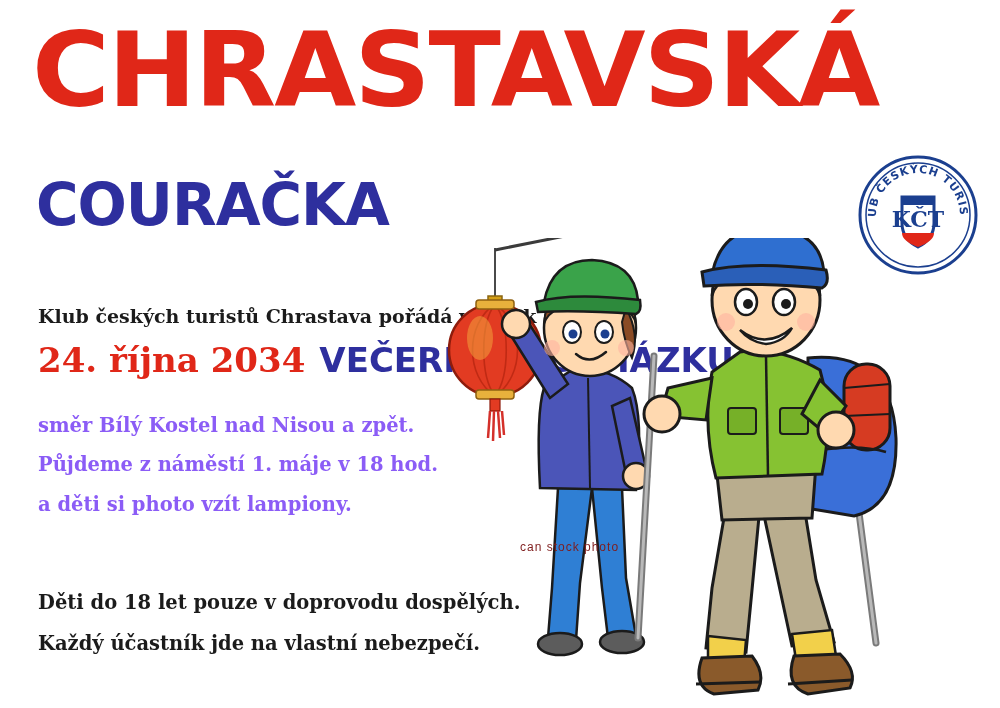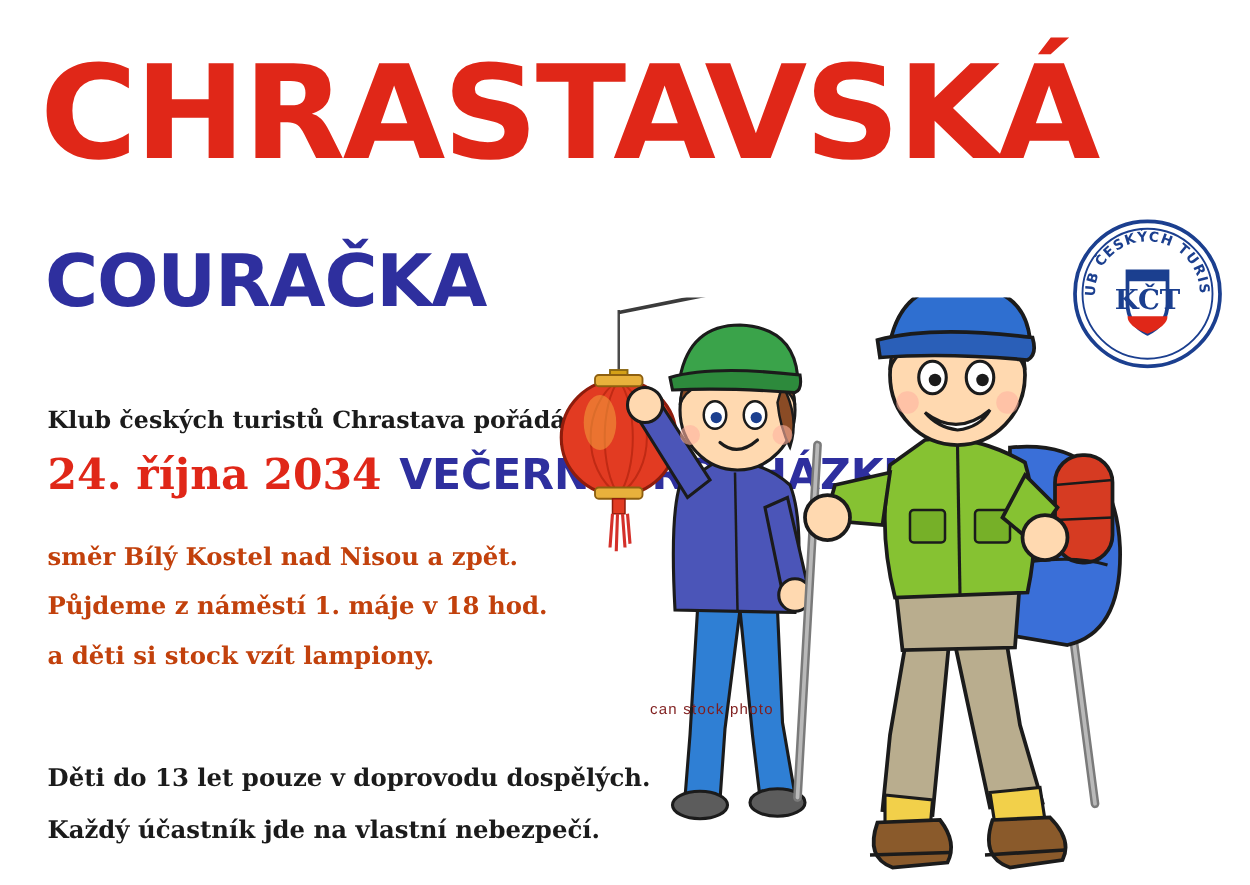--- a/index.html
+++ b/index.html
@@ -12,21 +12,20 @@
     height: 708px;
     position: relative;
     overflow: hidden;
     font-family: "Liberation Sans", sans-serif;
   }
 
   .poster {
     position: absolute;
     inset: 0;
     background: #ffffff;
-    margin-top: 20px;
   }
 
   
   .title-main {
     position: absolute;
     left: 32px;
     top: 18px;
     font-family: "DejaVu Sans", sans-serif;
     font-weight: bold;
     font-size: 104px;
@@ -88,21 +87,21 @@
     position: absolute;
     left: 38px;
     top: 415px;
     width: 470px;
   }
   .body-lines p {
     margin: 0 0 17px 0;
     font-family: "DejaVu Serif", serif;
     font-weight: bold;
     font-size: 19.5px;
-    color: #c2410c;
+    color: #8b5cf6;
     line-height: 1.15;
     white-space: nowrap;
   }
   .notes {
     position: absolute;
     left: 38px;
     top: 592px;
     width: 520px;
   }
   .notes p {
@@ -154,25 +153,25 @@
   <div class="org-line">Klub českých turistů Chrastava pořádá v pátek</div>
 
   <div class="date-row">
     <span class="date-red">24. října 2034</span>
     <span class="walk-blue">VEČERNÍ PROCHÁZKU</span>
   </div>
 
   <div class="body-lines">
     <p>směr Bílý Kostel nad Nisou a zpět.</p>
     <p>Půjdeme z náměstí 1. máje v 18 hod.</p>
-    <p>a děti si stock vzít lampiony.</p>
+    <p>a děti si photo vzít lampiony.</p>
   </div>
 
   <div class="notes">
-    <p>Děti do 13 let pouze v doprovodu dospělých.</p>
+    <p>Děti do 18 let pouze v doprovodu dospělých.</p>
     <p>Každý účastník jde na vlastní nebezpečí.</p>
   </div>
 
   <svg class="kct-logo" viewBox="0 0 120 120">
     <circle cx="60" cy="60" r="58" fill="#ffffff" stroke="#1b3f8f" stroke-width="3"></circle>
     <circle cx="60" cy="60" r="52" fill="#ffffff" stroke="#1b3f8f" stroke-width="1.5"></circle>
     <path id="arcTop" d="M 18,60 A 42,42 0 0 1 102,60" fill="none"></path>
     <text font-family="DejaVu Sans, sans-serif" font-size="11" font-weight="bold" fill="#1b3f8f" letter-spacing="1">
       <textPath href="#arcTop" startOffset="50%" text-anchor="middle">KLUB ČESKÝCH TURISTŮ</textPath>
     </text>

